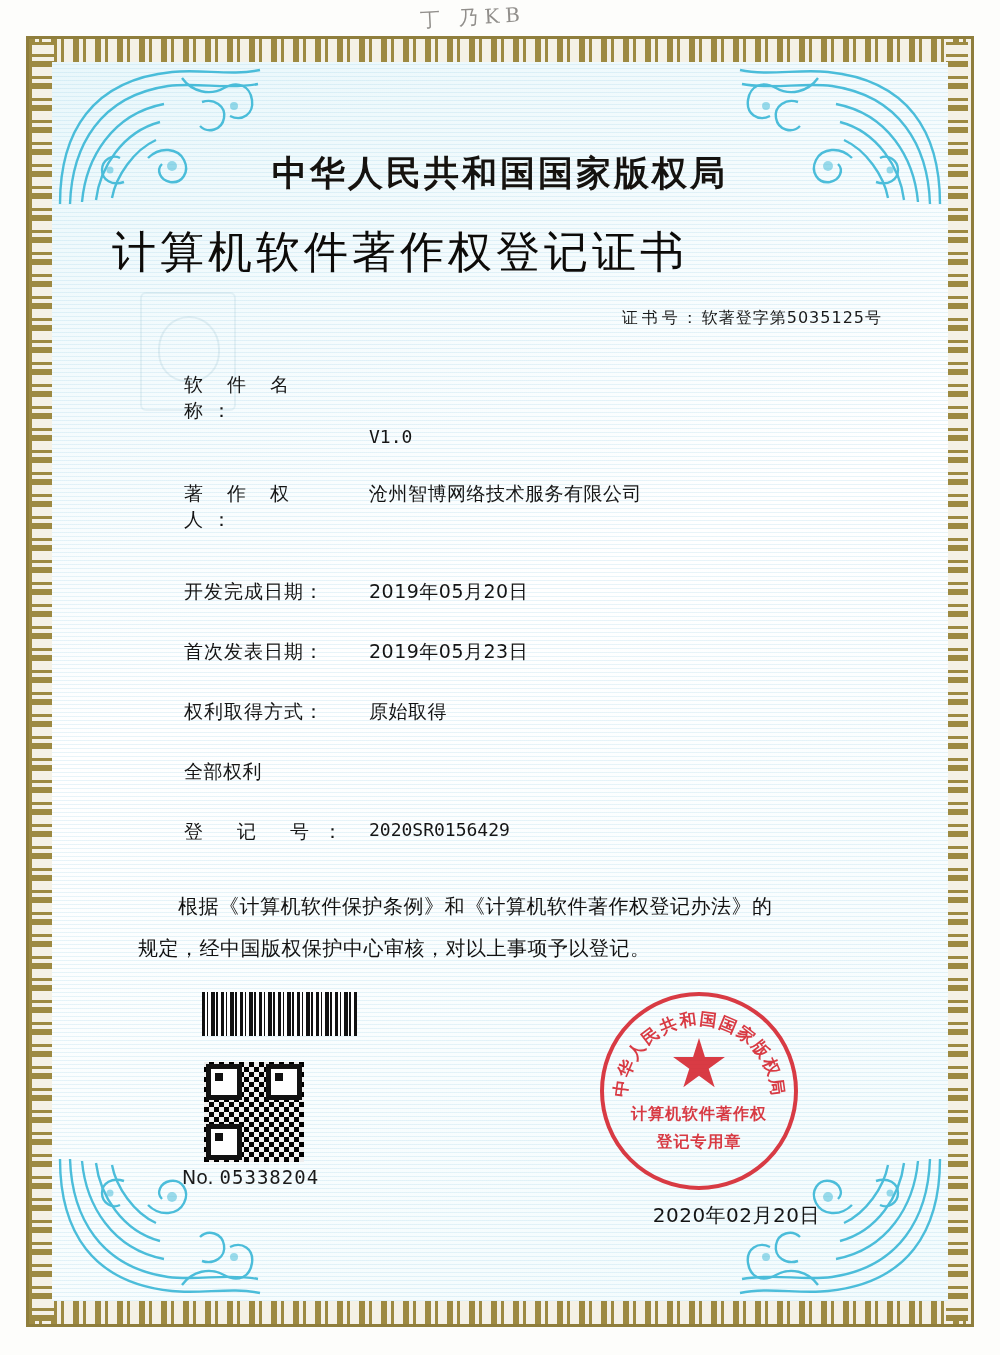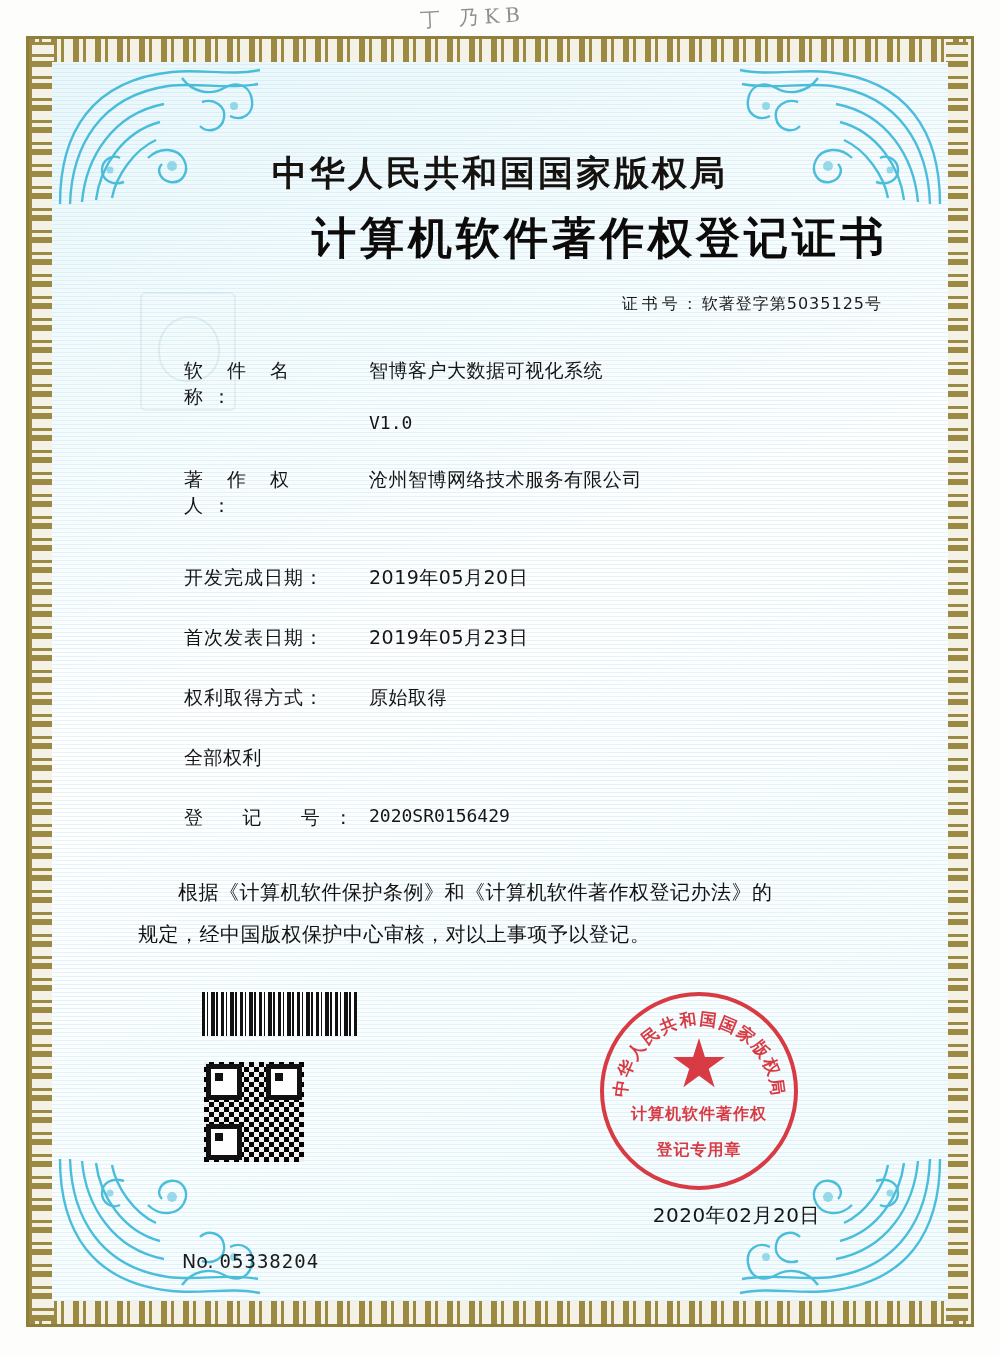--- a/index.html
+++ b/index.html
@@ -126,27 +126,27 @@
   .title-main {
     margin-top: 88px;
     text-align: center;
     font-family: "DejaVu Serif", serif;
     font-size: 35px;
     letter-spacing: 3px;
     color: #15120f;
     font-weight: 700;
   }
   .title-sub {
-    margin-top: 12px;
-    text-align: right;
+    margin-top: 26px;
+    text-align: left;
     font-family: "DejaVu Serif", serif;
     font-size: 44px;
     letter-spacing: 4px;
     color: #0d0b09;
-    font-weight: 700;
+    font-weight: 400;
   }
   .cert-no {
     margin-top: 26px;
     text-align: right;
     padding-right: 6px;
     font-size: 16px;
     color: #1a1a1a;
     letter-spacing: 1px;
   }
   .cert-no .lbl { letter-spacing: 4px; }
@@ -163,21 +163,21 @@
     color: #151515;
   }
   .row .label {
     width: 185px;
     flex: 0 0 185px;
     letter-spacing: 1px;
   }
   .row .label.sp1 { letter-spacing: 9px; }
   .row .label.sp2 { letter-spacing: 9px; }
   .row .label.sp3 { letter-spacing: 1px; }
-  .row .label.sp4 { letter-spacing: 14px; font-family: Liberation Mono, monospace; }
+  .row .label.sp4 { letter-spacing: 14px; }
   .row .value {
     letter-spacing: .5px;
     font-size: 19px;
   }
   .row .value.mono {
     font-family: "DejaVu Sans Mono", "Liberation Mono", monospace;
     font-size: 18px;
     letter-spacing: 0;
   }
   .row.gap-lg { margin-top: 46px; }
@@ -283,26 +283,26 @@
   .seal .line1, .seal .line2 {
     position: absolute;
     width: 100%;
     text-align: center;
     font-family: "DejaVu Serif", serif;
     font-weight: 700;
     font-size: 16px;
     letter-spacing: 1px;
   }
   .seal .line1 { top: 108px; }
-  .seal .line2 { top: 136px; margin-top: 8px; }
+  .seal .line2 { top: 136px; }
 
   .footer-no {
     position: absolute;
     left: 130px;
-    top: 1188px;
+    top: 1104px;
     font-size: 19px;
     color: #1a1a1a;
   }
   .footer-no .num {
     font-family: "DejaVu Sans Mono", "Liberation Mono", monospace;
     letter-spacing: 1px;
   }
   .footer-date {
     position: absolute;
     right: 128px;
@@ -406,21 +406,20 @@
       <div class="title-sub">计算机软件著作权登记证书</div>
 
       <div class="cert-no">
         <span class="lbl">证书号：</span><span>软著登字第5035125号</span>
       </div>
 
       <div class="rows">
 
         <div class="row tight">
           <div class="label sp1">软 件 名 称：</div>
-          <div class="value">智博客户大数据可视化系统</div>
         </div>
         <div class="version">V1.0</div>
 
         <div class="row gap-md">
           <div class="label sp2">著 作 权 人：</div>
           <div class="value">沧州智博网络技术服务有限公司</div>
         </div>
 
         <div class="row gap-lg">
           <div class="label sp3">开发完成日期：</div>

